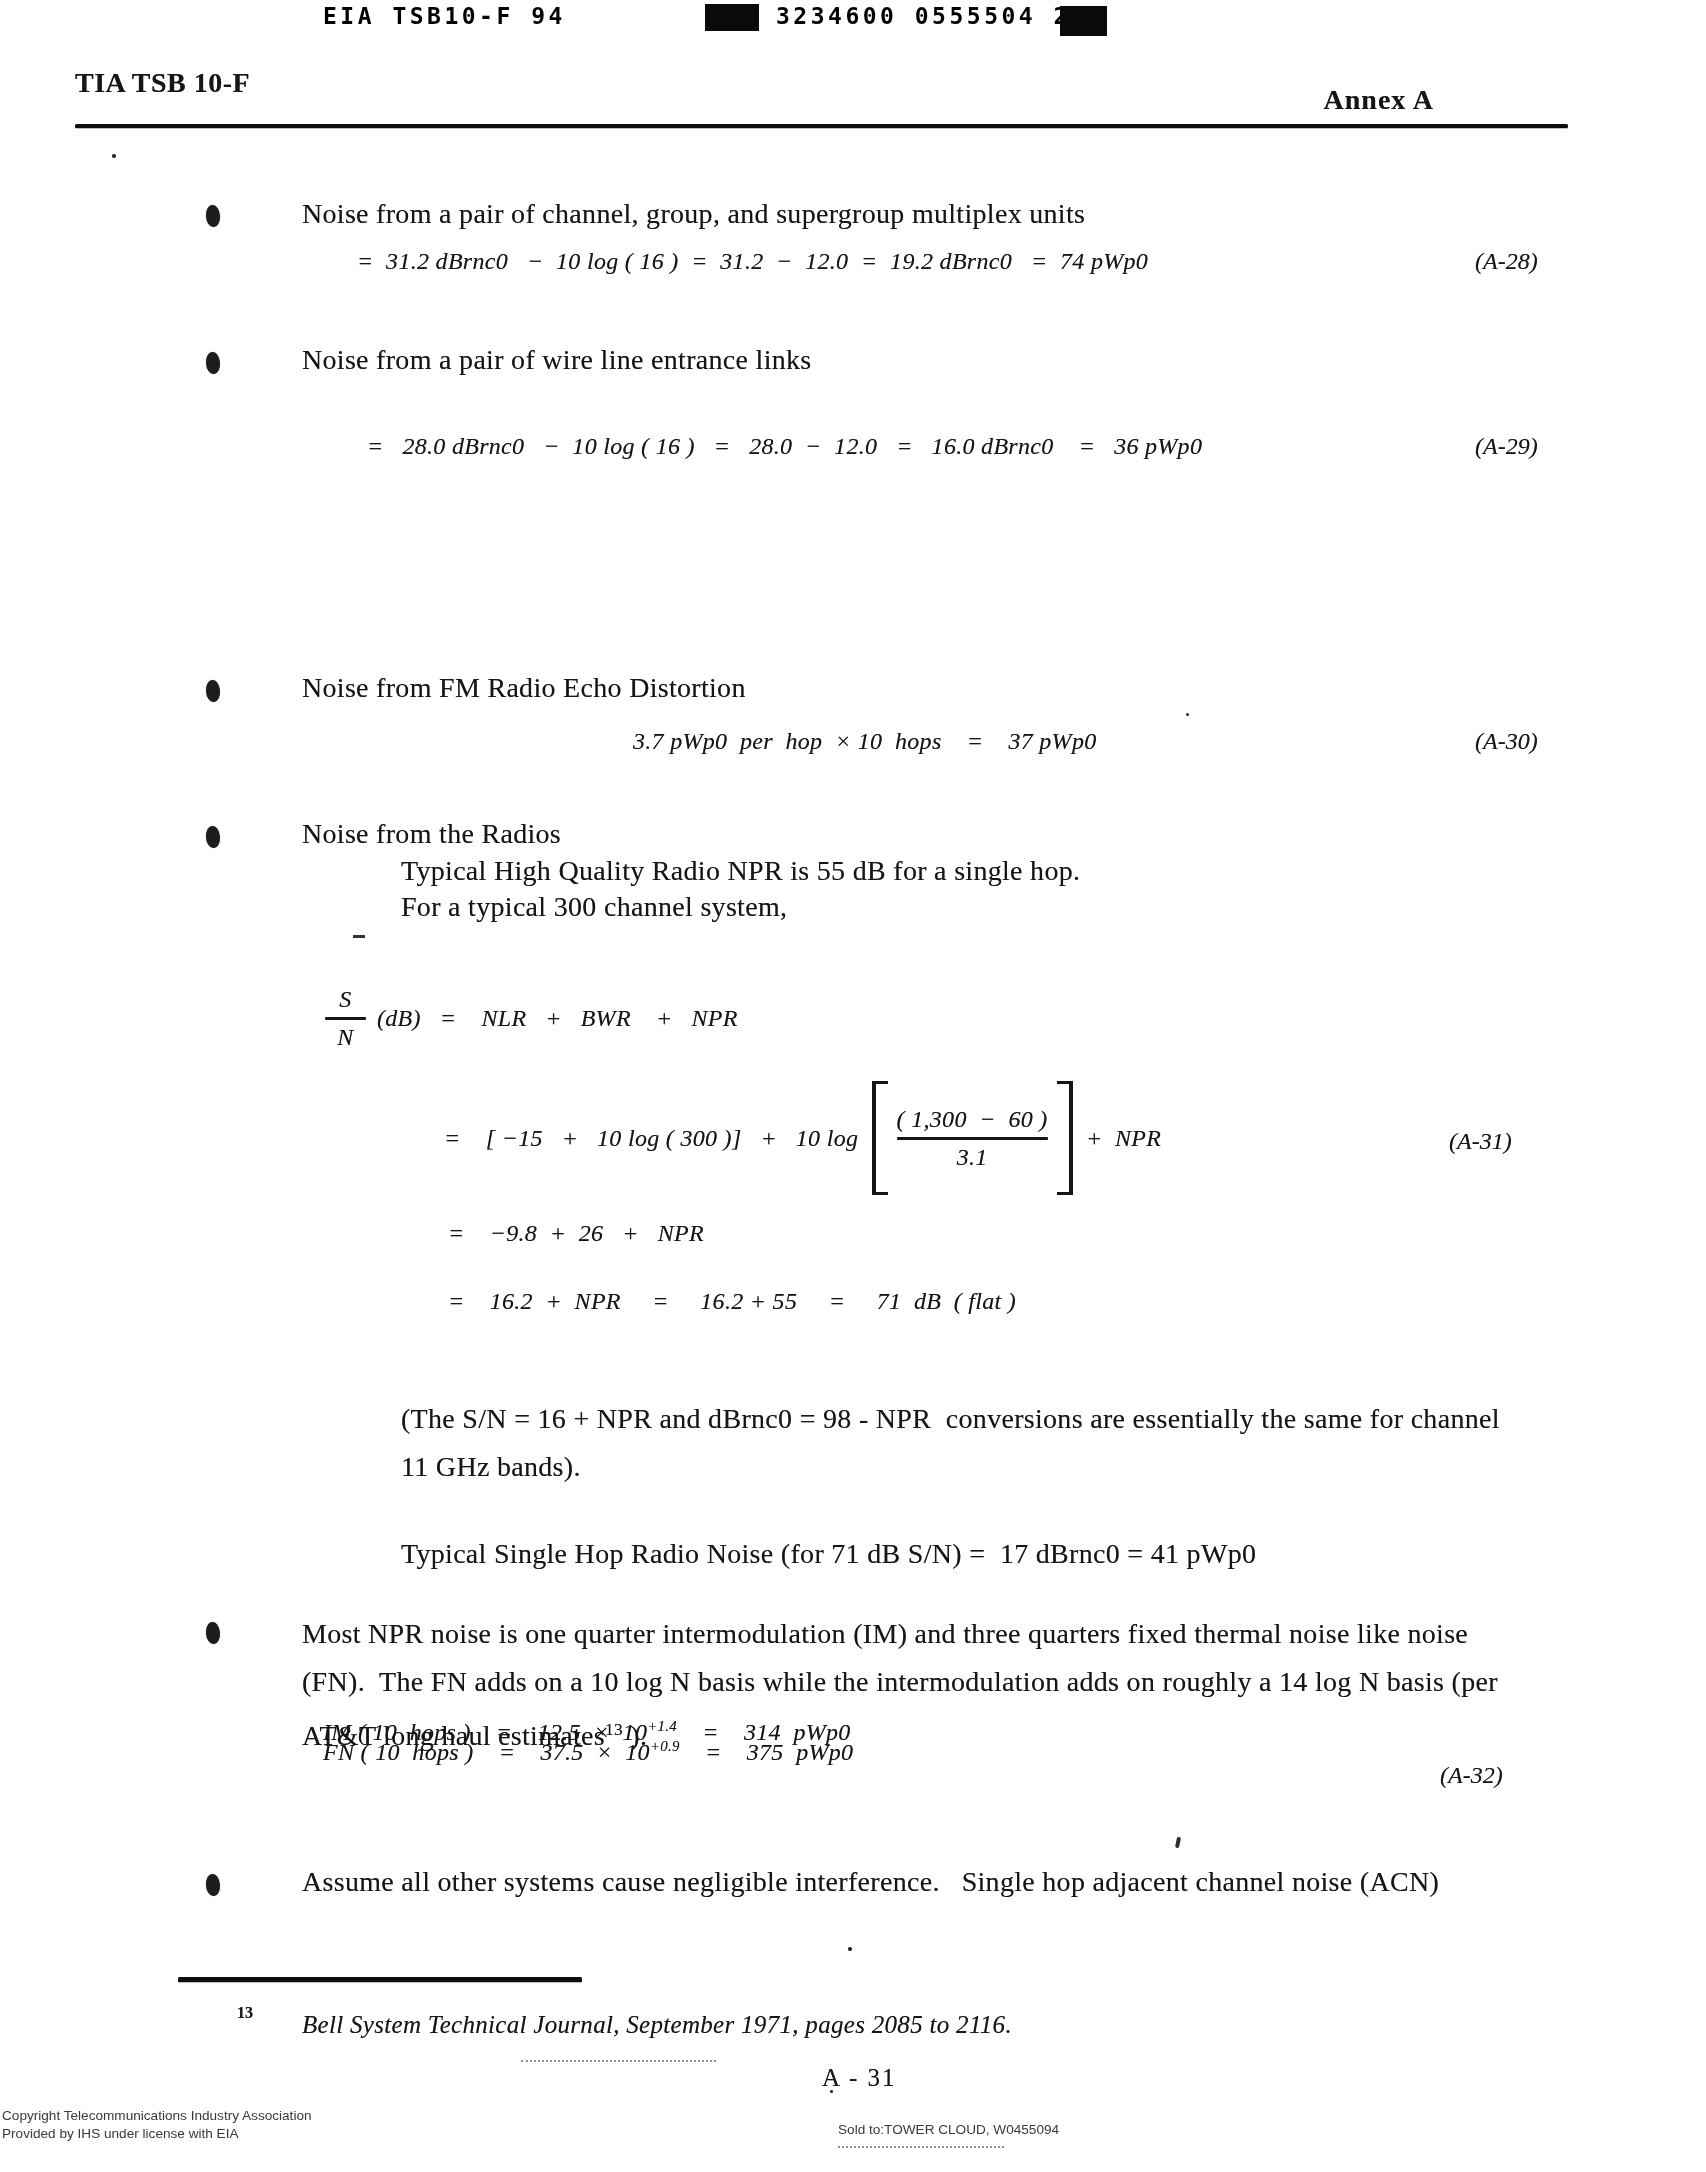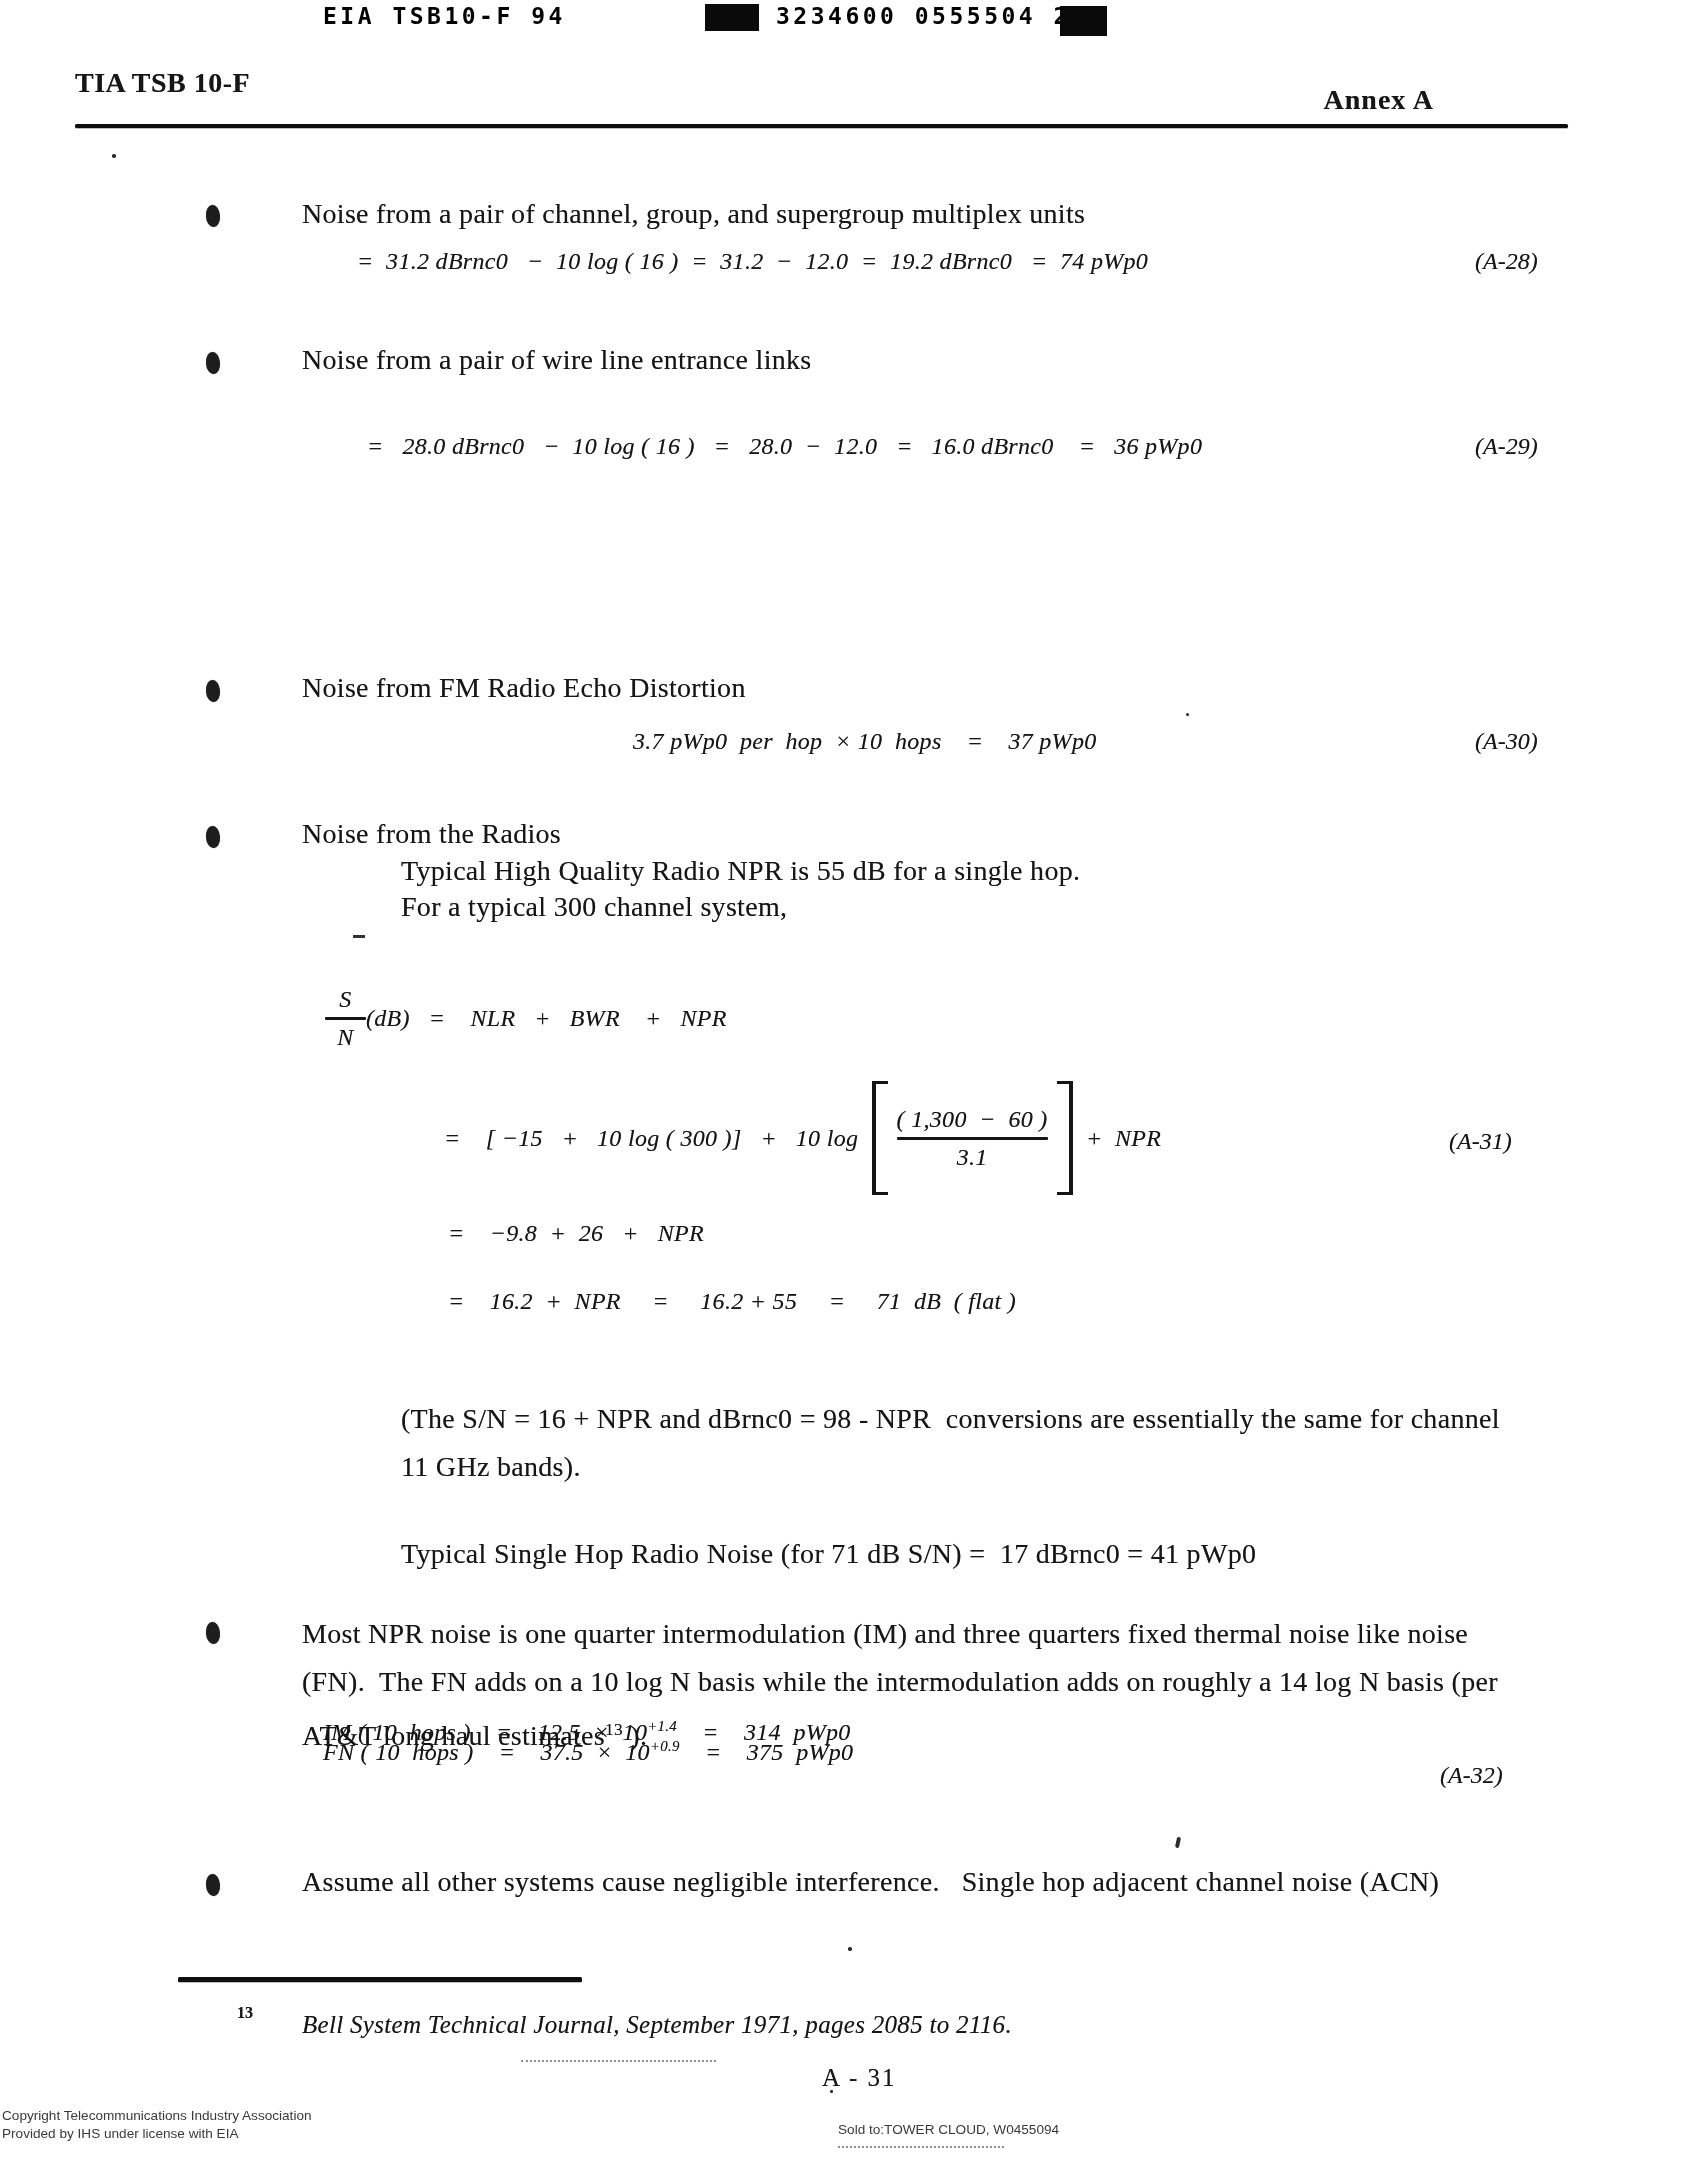--- a/index.html
+++ b/index.html
@@ -75,21 +75,21 @@
   <div class="abs body-text ink line" style="left:401px;top:891px;">For a typical 300 channel system,</div>
   <div class="abs dash" style="left:353px;top:935px;width:12px;height:3px;"></div>
   <div class="abs speck" style="left:1590px;top:946px;width:2.5px;height:2.5px;"></div>
 
   <div class="abs eqrow" style="left:325px;top:978px;height:81px;">
     <span class="frac" style="min-width:41px;">
       <span class="eq ink">S</span>
       <span class="frac-bar"></span>
       <span class="eq ink">N</span>
     </span>
-    <span class="eq ink" style="">(dB)   =    NLR   +   BWR    +   NPR</span>
+    <span class="eq ink" style="margin-left:11px;">(dB)   =    NLR   +   BWR    +   NPR</span>
   </div>
 
   <div class="abs eqrow" style="left:444px;top:1084px;height:108px;">
     <span class="eq ink">=    [ −15   +   10 log ( 300 )]   +   10 log </span>
     <span class="bigbracket left" style="margin-left:7px;"></span>
     <span class="frac" style="margin:0 9px;">
       <span class="eq ink">( 1,300  −  60 )</span>
       <span class="frac-bar"></span>
       <span class="eq ink">3.1</span>
     </span>

